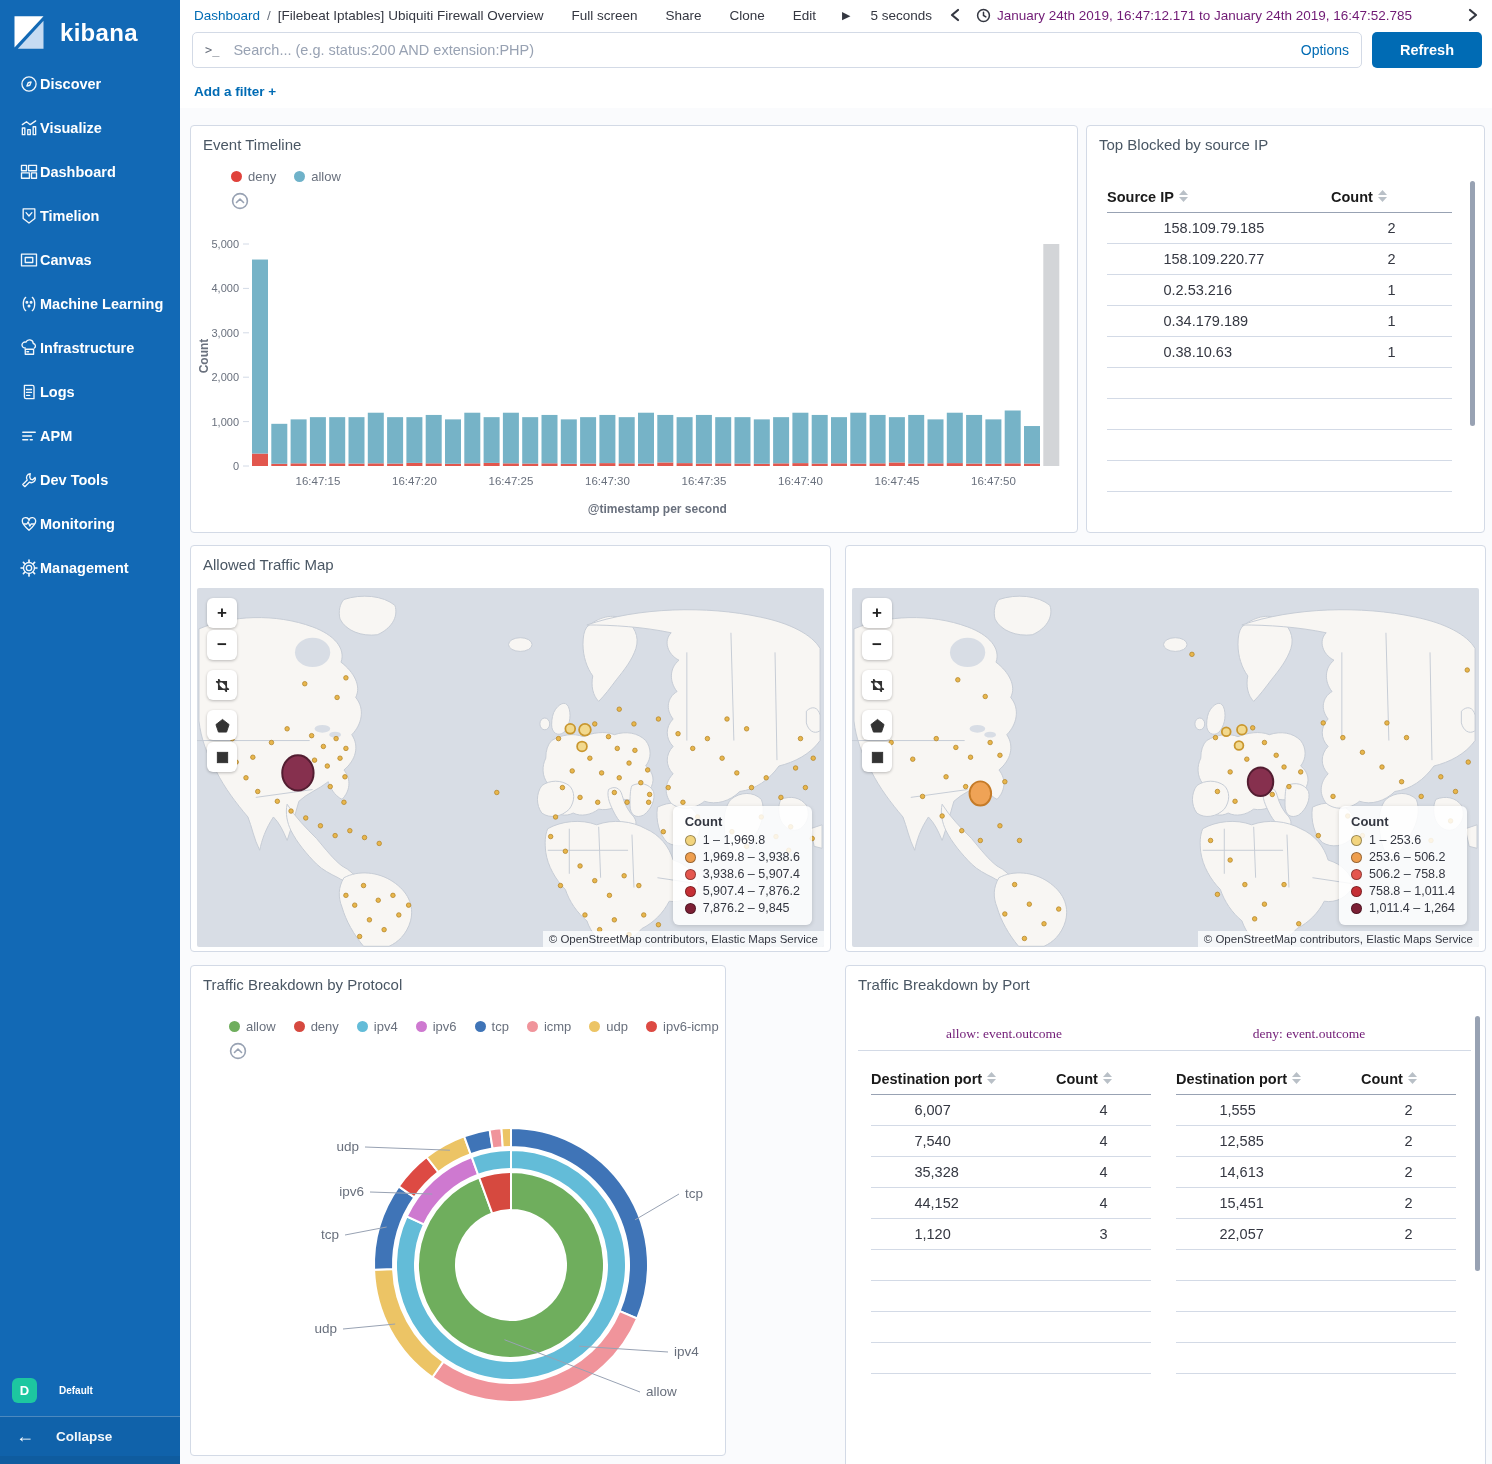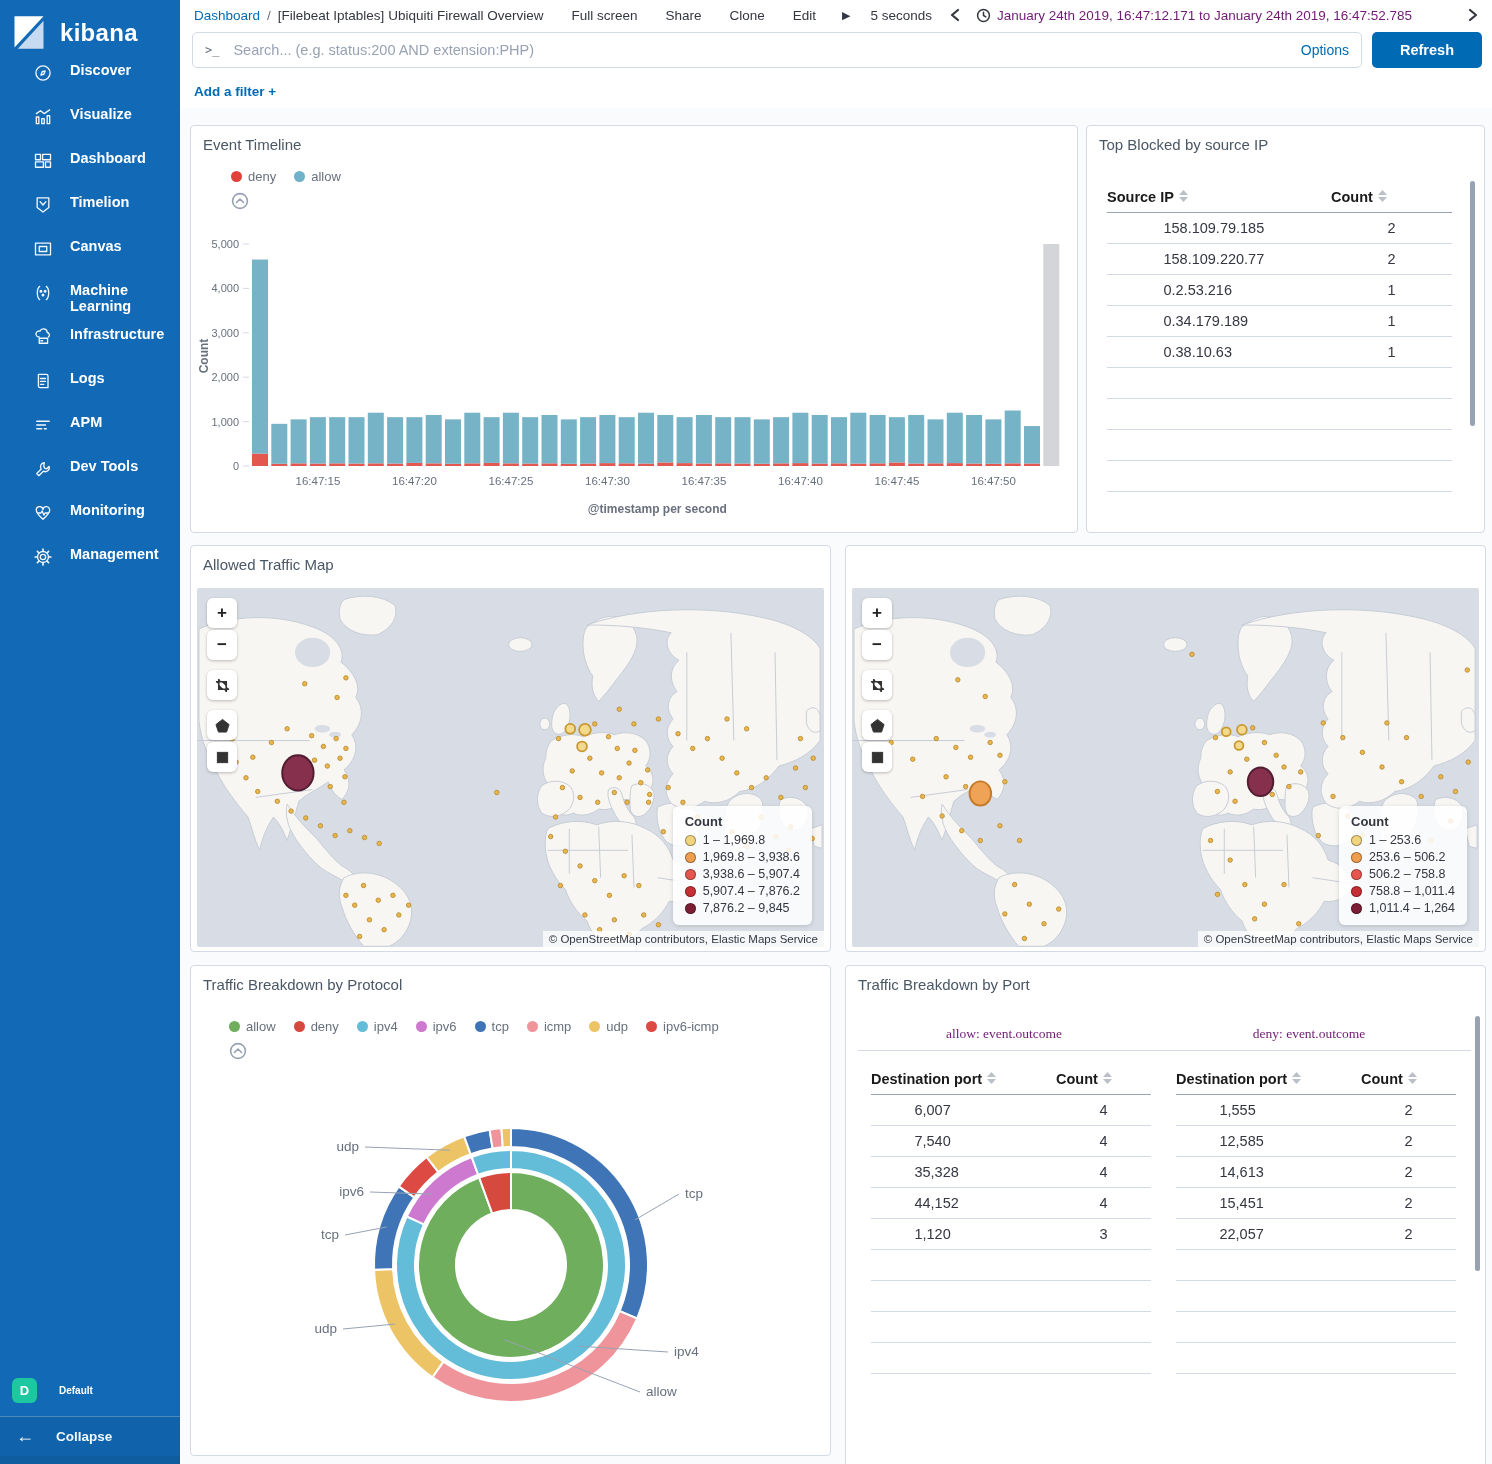--- a/index.html
+++ b/index.html
@@ -2,21 +2,21 @@
 <html style="--c-sidebar: #1269B5; --c-link: #006BB4;"><head>
 <meta charset="utf-8">
 <style>
   html,body{margin:0;padding:0;width:1492px;height:1464px;overflow:hidden;
     font-family:"Liberation Sans",sans-serif;background:#FAFBFD;color:#343741;}
   *{box-sizing:border-box;}
   
   #sidebar{position:absolute;left:0;top:0;width:180px;height:1464px;background:var(--c-sidebar,#1269B5);color:#fff;}
   #logo-row{display:flex;align-items:center;gap:12px;padding:14px 0 10px 10px;}
   #logo-text{font-size:24px;font-weight:bold;letter-spacing:.3px;}
-  .nav-item{display:flex;align-items:flex-start;gap:16px;height:44px;padding-left:32px;cursor:pointer;}
+  .nav-item{display:flex;align-items:center;height:44px;padding-left:18px;cursor:pointer;}
   .nav-icon{width:22px;height:22px;flex:0 0 22px;display:flex;align-items:center;justify-content:center;opacity:.95;}
   .nav-icon svg{width:20px;height:20px;stroke:#fff;fill:none;stroke-width:1.6;stroke-linecap:round;stroke-linejoin:round;}
   .nav-label{font-size:14.5px;font-weight:600;}
   #space-row{position:absolute;left:0;bottom:54px;width:100%;display:flex;align-items:center;gap:22px;padding-left:12px;height:40px;}
   #space-badge{width:25px;height:25px;border-radius:6px;background:#1DC7A0;display:flex;align-items:center;justify-content:center;font-size:13px;font-weight:bold;color:#fff;}
   #space-label{font-size:10px;font-weight:700;}
   #collapse-row{position:absolute;left:0;bottom:8px;width:100%;height:40px;display:flex;align-items:center;gap:22px;padding-left:16px;border-top:1px solid rgba(255,255,255,.25);cursor:pointer;background:rgba(0,0,0,.06);}
   #collapse-arrow{font-size:18px;}
   #collapse-label{font-size:13.5px;font-weight:600;opacity:.95;}
   #sidebar-bottom-strip{position:absolute;left:0;bottom:0;width:100%;height:8px;background:rgba(0,0,0,.12);}
@@ -783,21 +783,21 @@
               <div class="map-legend-swatch" style="background: rgb(197, 47, 53);"></div>
               <span>758.8 – 1,011.4</span>
             </div>
             <div class="map-legend-item">
               <div class="map-legend-swatch" style="background: rgb(124, 31, 53);"></div>
               <span>1,011.4 – 1,264</span>
             </div>
           </div><div class="map-attrib">© OpenStreetMap contributors, Elastic Maps Service</div></div>
     </div>
 
-    <div class="panel" style="left:10px;top:855px;width:641px;height:491px;">
+    <div class="panel" style="left:10px;top:855px;width:536px;height:491px;">
       <div class="panel-title">Traffic Breakdown by Protocol</div>
       <div class="legend-row" id="protocol-legend" style="padding-left:38px;margin-top:16px;">
           <div class="legend-item">
             <div class="legend-dot" style="background: rgb(111, 174, 93);"></div>
             <span>allow</span>
           </div>
           <div class="legend-item">
             <div class="legend-dot" style="background: rgb(214, 73, 63);"></div>
             <span>deny</span>
           </div>

